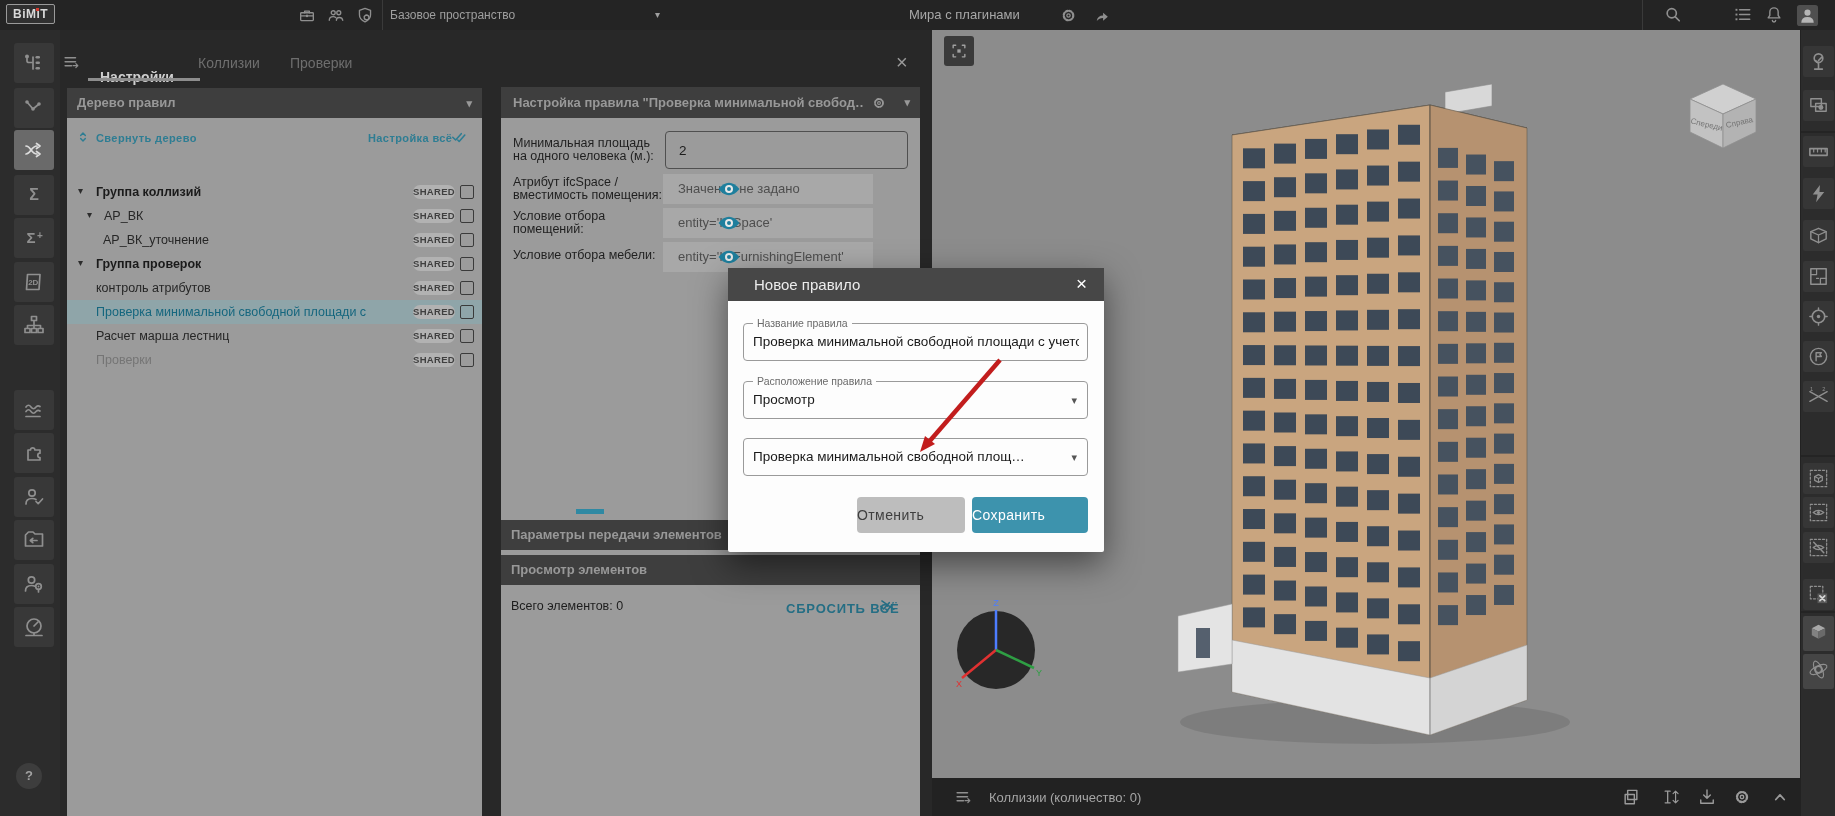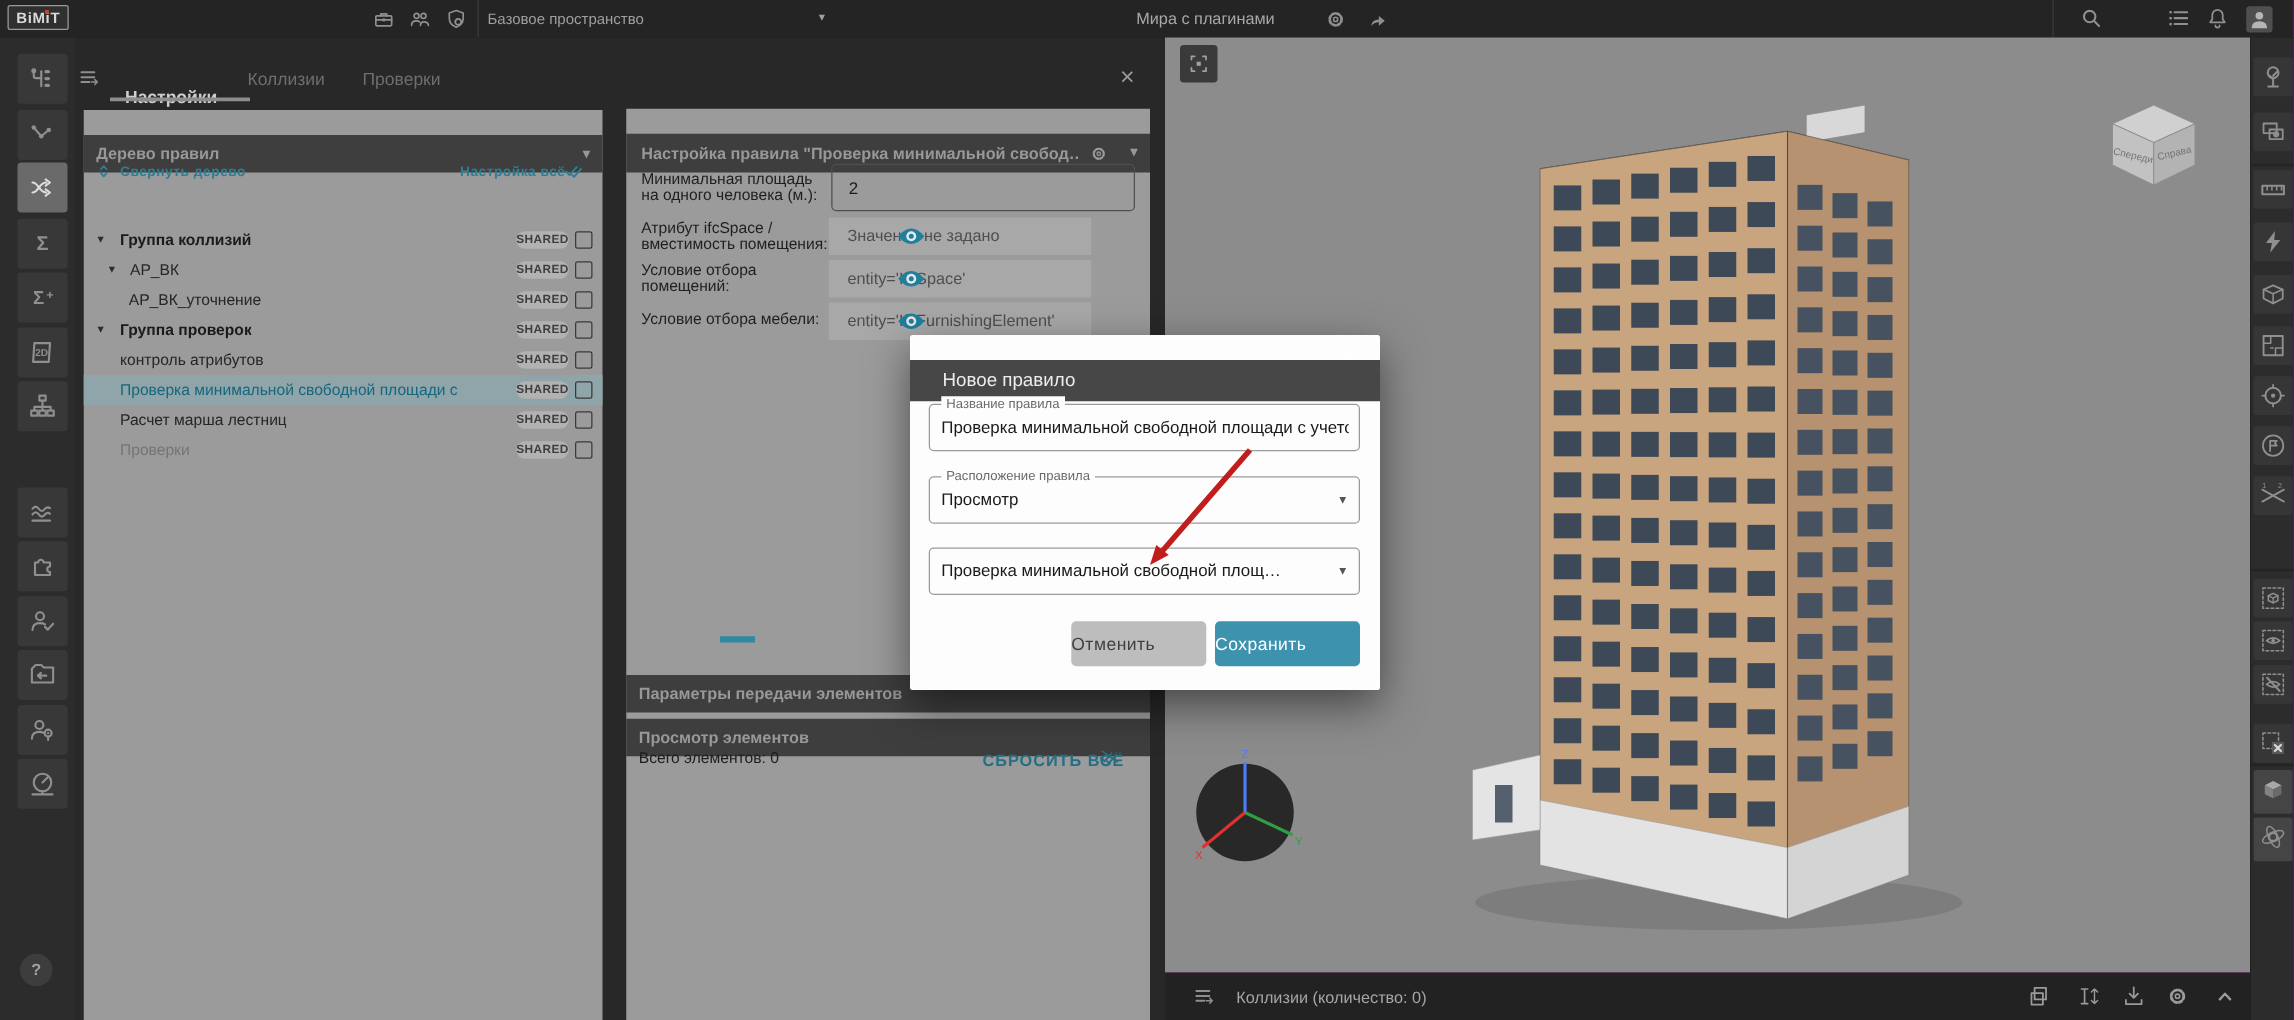--- a/index.html
+++ b/index.html
@@ -1,16 +1,16 @@
 <!DOCTYPE html>
 <html><head>
 <meta charset="utf-8">
 <style>
   html,body{margin:0;padding:0;background:#282828;font-family:"Liberation Sans",sans-serif;}
-  #app{position:relative;width:1835px;height:816px;overflow:hidden;background:#a21caf;
+  #app{position:relative;width:1835px;height:816px;overflow:hidden;background:#ef4444;
        -webkit-font-smoothing:antialiased;}
   .abs{position:absolute;}
   .ic{display:block;color:#8f8f8f;}
   .ic svg{width:100%;height:100%;display:block;}
 
   
   #topbar{left:0;top:0;width:1835px;height:30px;background:#242424;border-bottom:1px solid #1b1b1b;}
   #logo{left:6px;top:4px;padding:2px 6px;border:1px solid #9a9a9a;border-radius:2px;background:#303030;
         color:#d9d9d9;font-size:12px;font-weight:bold;letter-spacing:.5px;}
   #logo .dot{position:absolute;width:3px;height:3px;background:#d23b2f;left:29px;top:3px;}
@@ -29,21 +29,21 @@
 
   
   #panel{left:60px;top:30px;width:872px;height:786px;background:#282828;}
   .tab{position:absolute;top:25px;font-size:14px;color:#6e6e6e;cursor:default;}
   .tab.active{color:#cfcfcf;font-weight:bold;}
   #tab-underline{left:28px;top:48px;width:112px;height:3px;background:#8d8d8d;}
   #panel-close{left:836px;top:22px;font-size:20px;color:#9a9a9a;line-height:20px;}
 
   
   #tree-panel{left:7px;top:58px;width:415px;height:728px;background:#9b9b9b;}
-  .dark-hdr{background:#3e3e3e;color:#989898;font-size:13px;font-weight:bold;margin-top:20px;}
+  .dark-hdr{background:#3e3e3e;color:#989898;font-size:13px;font-weight:bold;}
   #tree-hdr{left:0;top:0;width:415px;height:30px;line-height:30px;}
   #tree-hdr span{padding-left:10px;}
   .hdr-caret{position:absolute;right:10px;top:0;color:#989898;font-size:11px;line-height:30px;}
   .teal-link{color:#2e7d93;font-size:11px;font-weight:bold;letter-spacing:.4px;}
   #tree-rows{left:0;top:92px;width:415px;}
   .tree-row{position:relative;height:24px;}
   .tree-row.selected{background:#8fa5a9;}
   .row-caret{position:absolute;top:5px;font-size:10px;color:#2c2c2c;}
   .row-label{position:absolute;top:5px;font-size:12.5px;color:#262626;white-space:nowrap;
              max-width:270px;overflow:hidden;}

